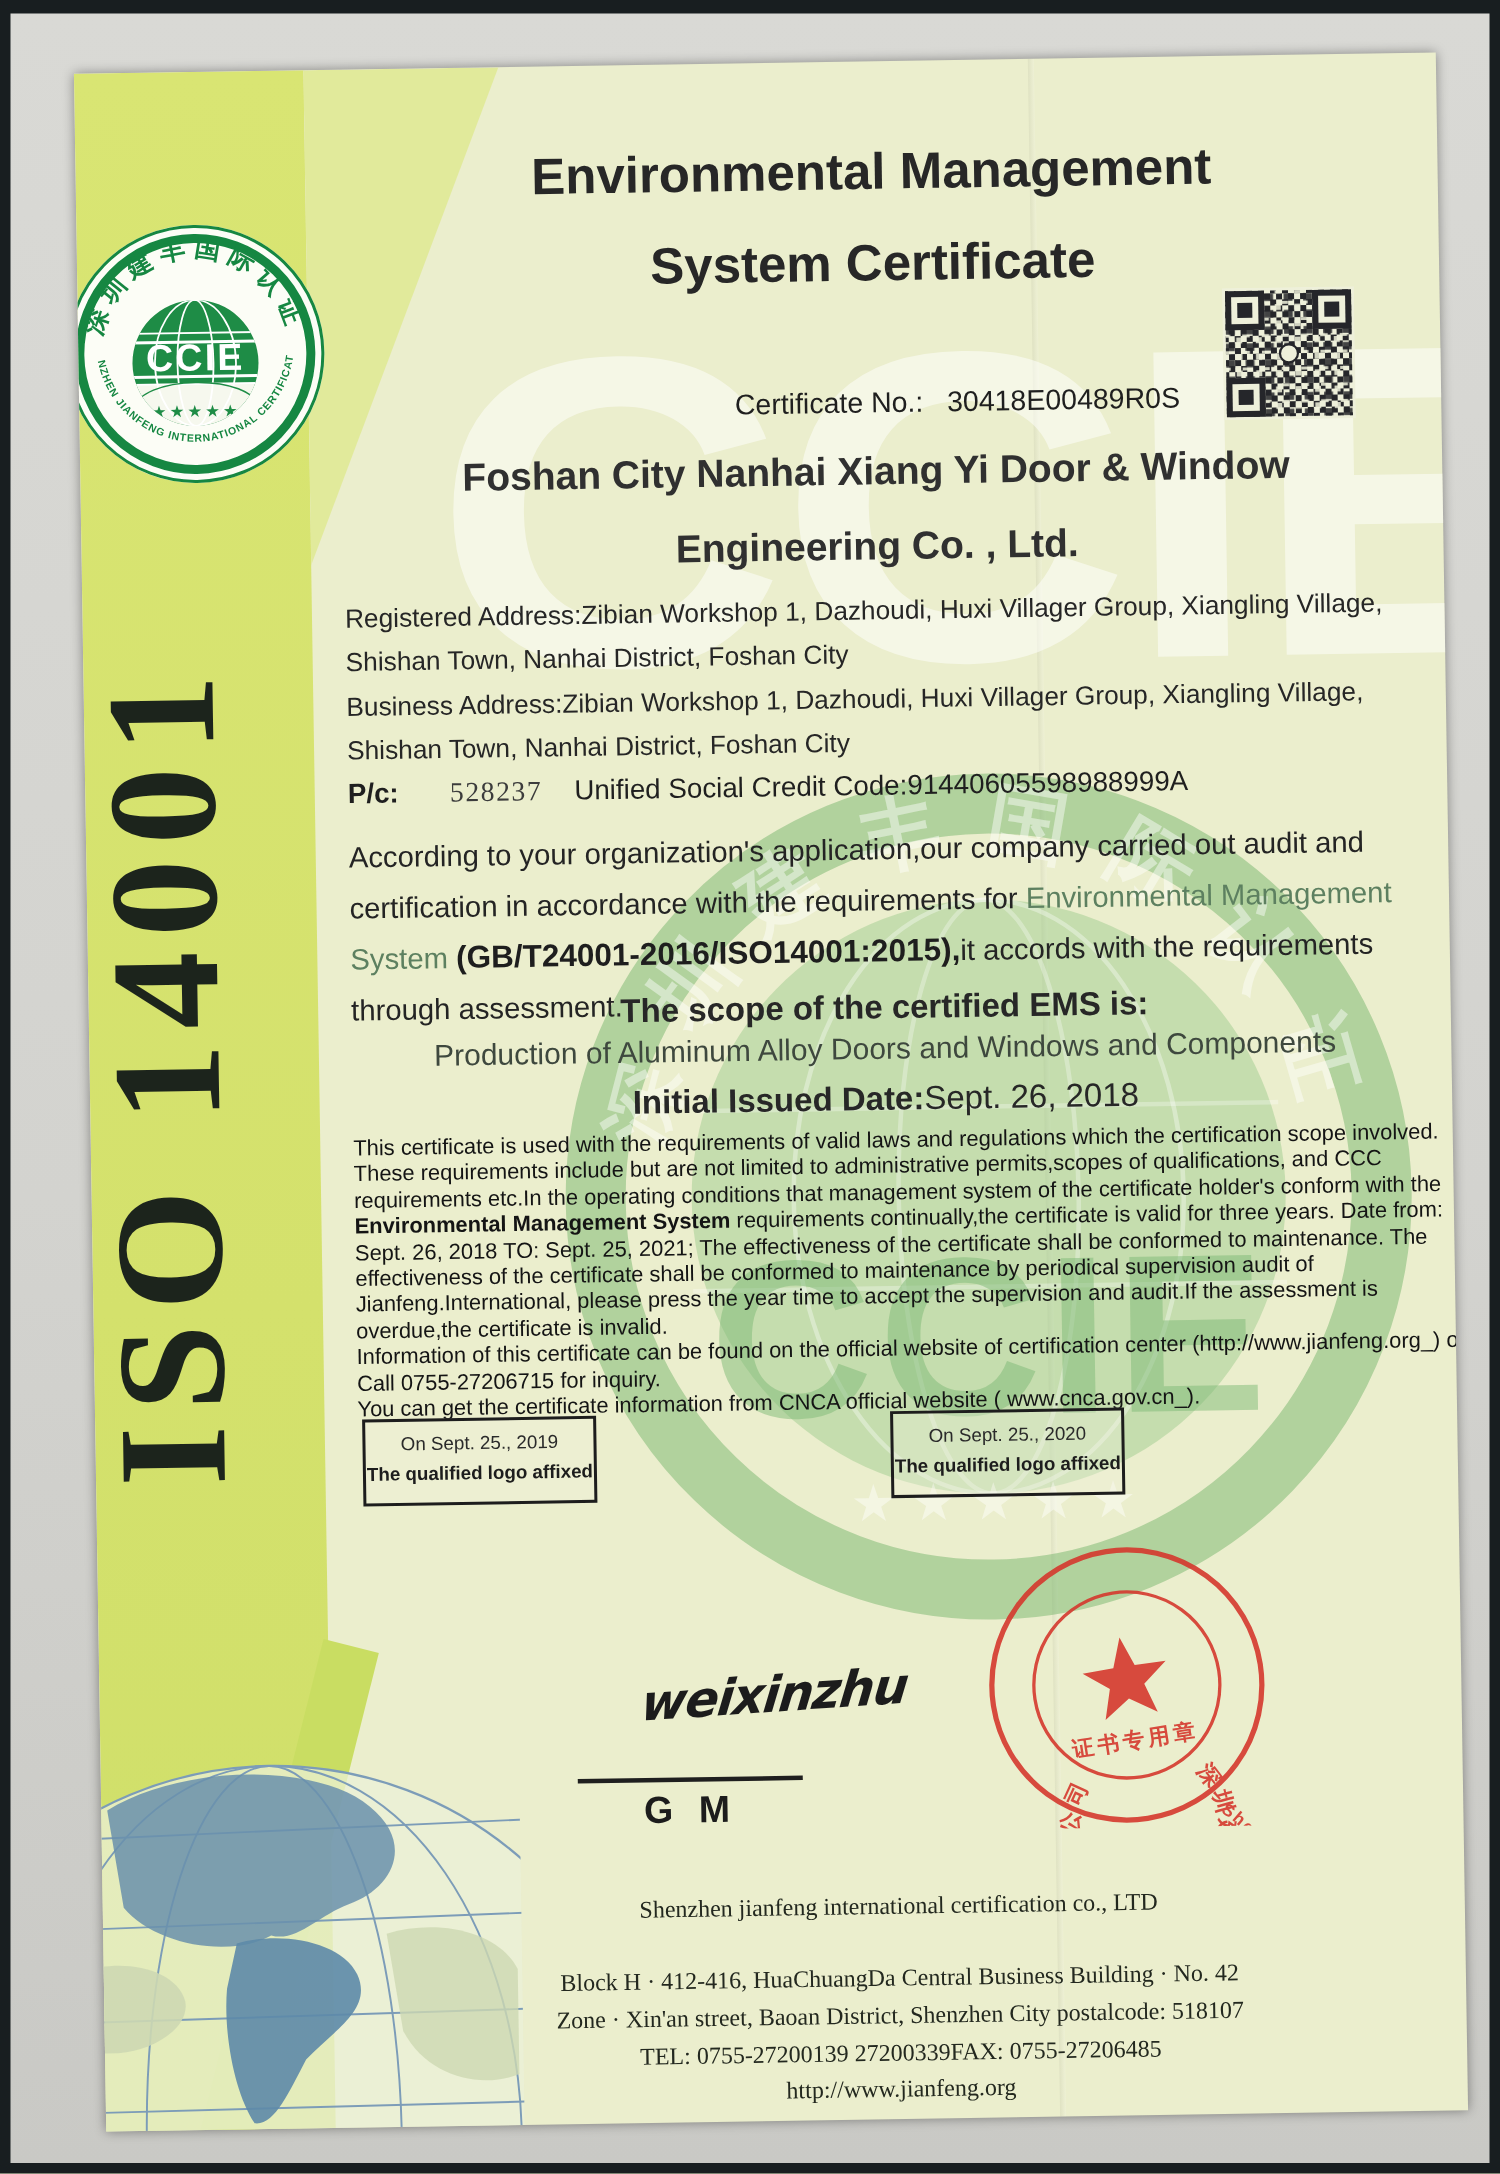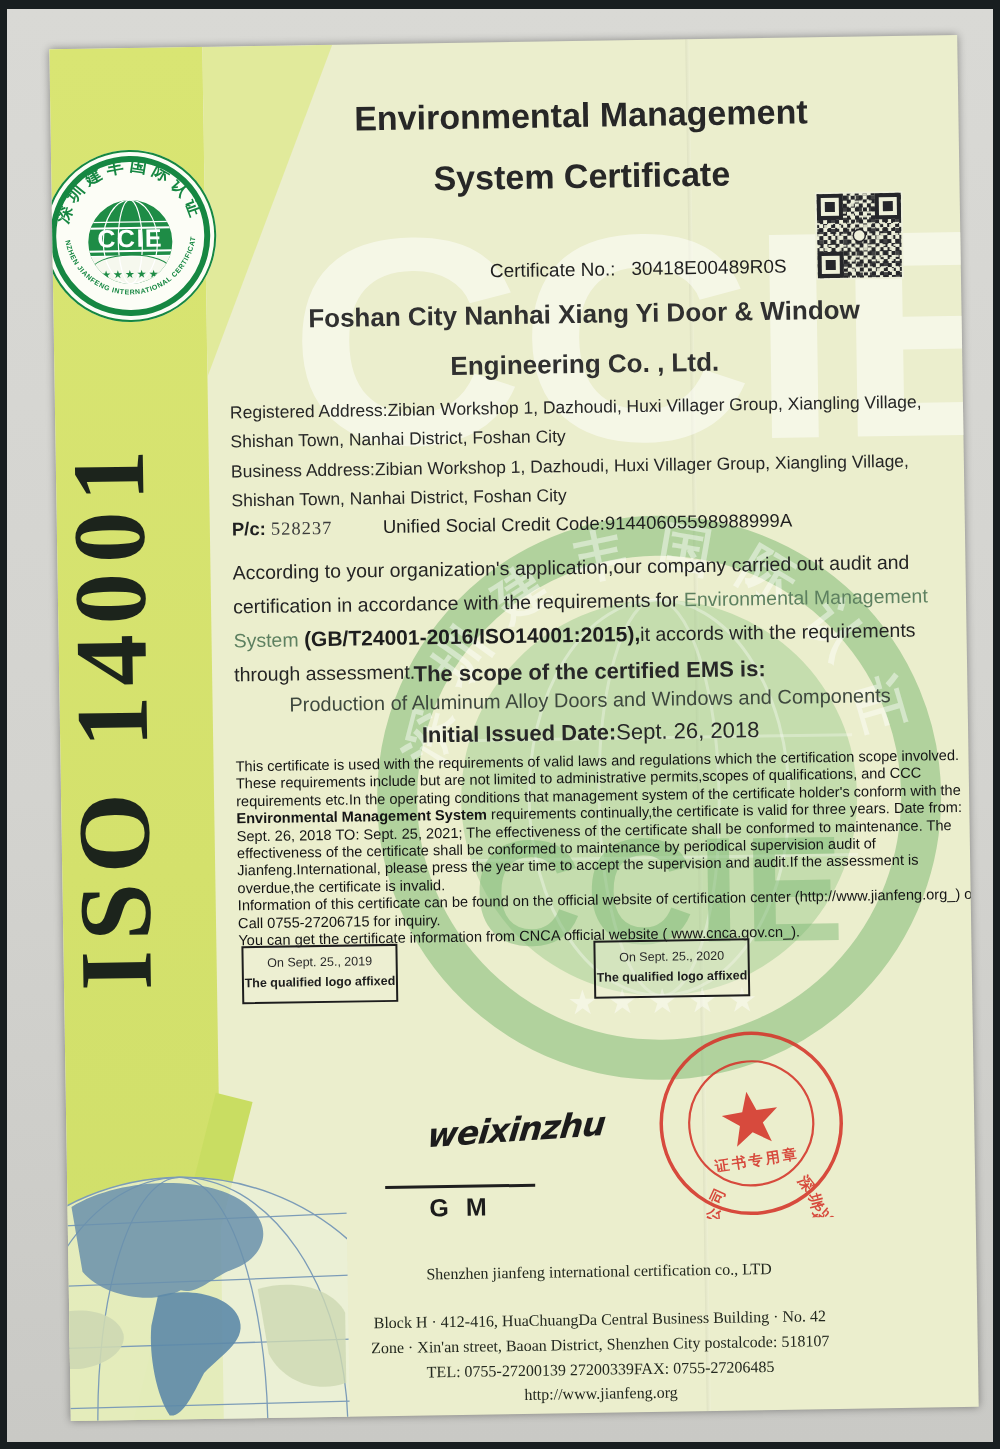--- a/index.html
+++ b/index.html
@@ -34,21 +34,21 @@
   .globe-svg{position:absolute;left:-6px;top:1008px;z-index:1;}
   
   .content{position:absolute;inset:0;z-index:3;color:#2c2c2c;}
   .main-col{position:absolute;left:153px;width:755px;text-align:center;}
   .title{font-weight:bold;font-size:34px;color:#272727;letter-spacing:0px;}
   .certno{font-size:19px;color:#1f1f1f;padding-left:55px;}
   .certno .lbl{font-weight:normal;}
   .company{font-weight:bold;font-size:26px;color:#303030;}
   .addr{position:absolute;left:175px;width:745px;font-size:17.5px;line-height:29px;color:#262626;text-align:left;}
   .pc-row{position:absolute;left:175px;width:760px;font-size:18.5px;color:#1f1f1f;text-align:left;}
-  .pc-val{font-family:"Liberation Serif",serif;color:#3c3c3c;letter-spacing:1px;}
+  .pc-val{font-family:"Liberation Serif",serif;color:#3c3c3c;letter-spacing:1px;margin-left:29px;}
   .uscc{position:absolute;left:151px;top:0;font-weight:500;}
   .statement{position:absolute;left:175px;width:748px;font-size:19.5px;line-height:34px;color:#242424;text-align:left;}
   .green-text{color:#5d8060;}
   .bold-std{font-weight:bold;font-size:21px;color:#1e1e1e;}
   .scope-head{font-weight:bold;font-size:22px;color:#272727;}
   .scope-text{font-size:20px;color:#3e483e;}
   .issued{font-size:22px;color:#272727;}
   .issued .lbl{font-weight:bold;}
   .terms{position:absolute;left:175px;width:740px;font-size:14.6px;line-height:17.4px;color:#141414;text-align:left;}
   .terms p{margin:0;}

